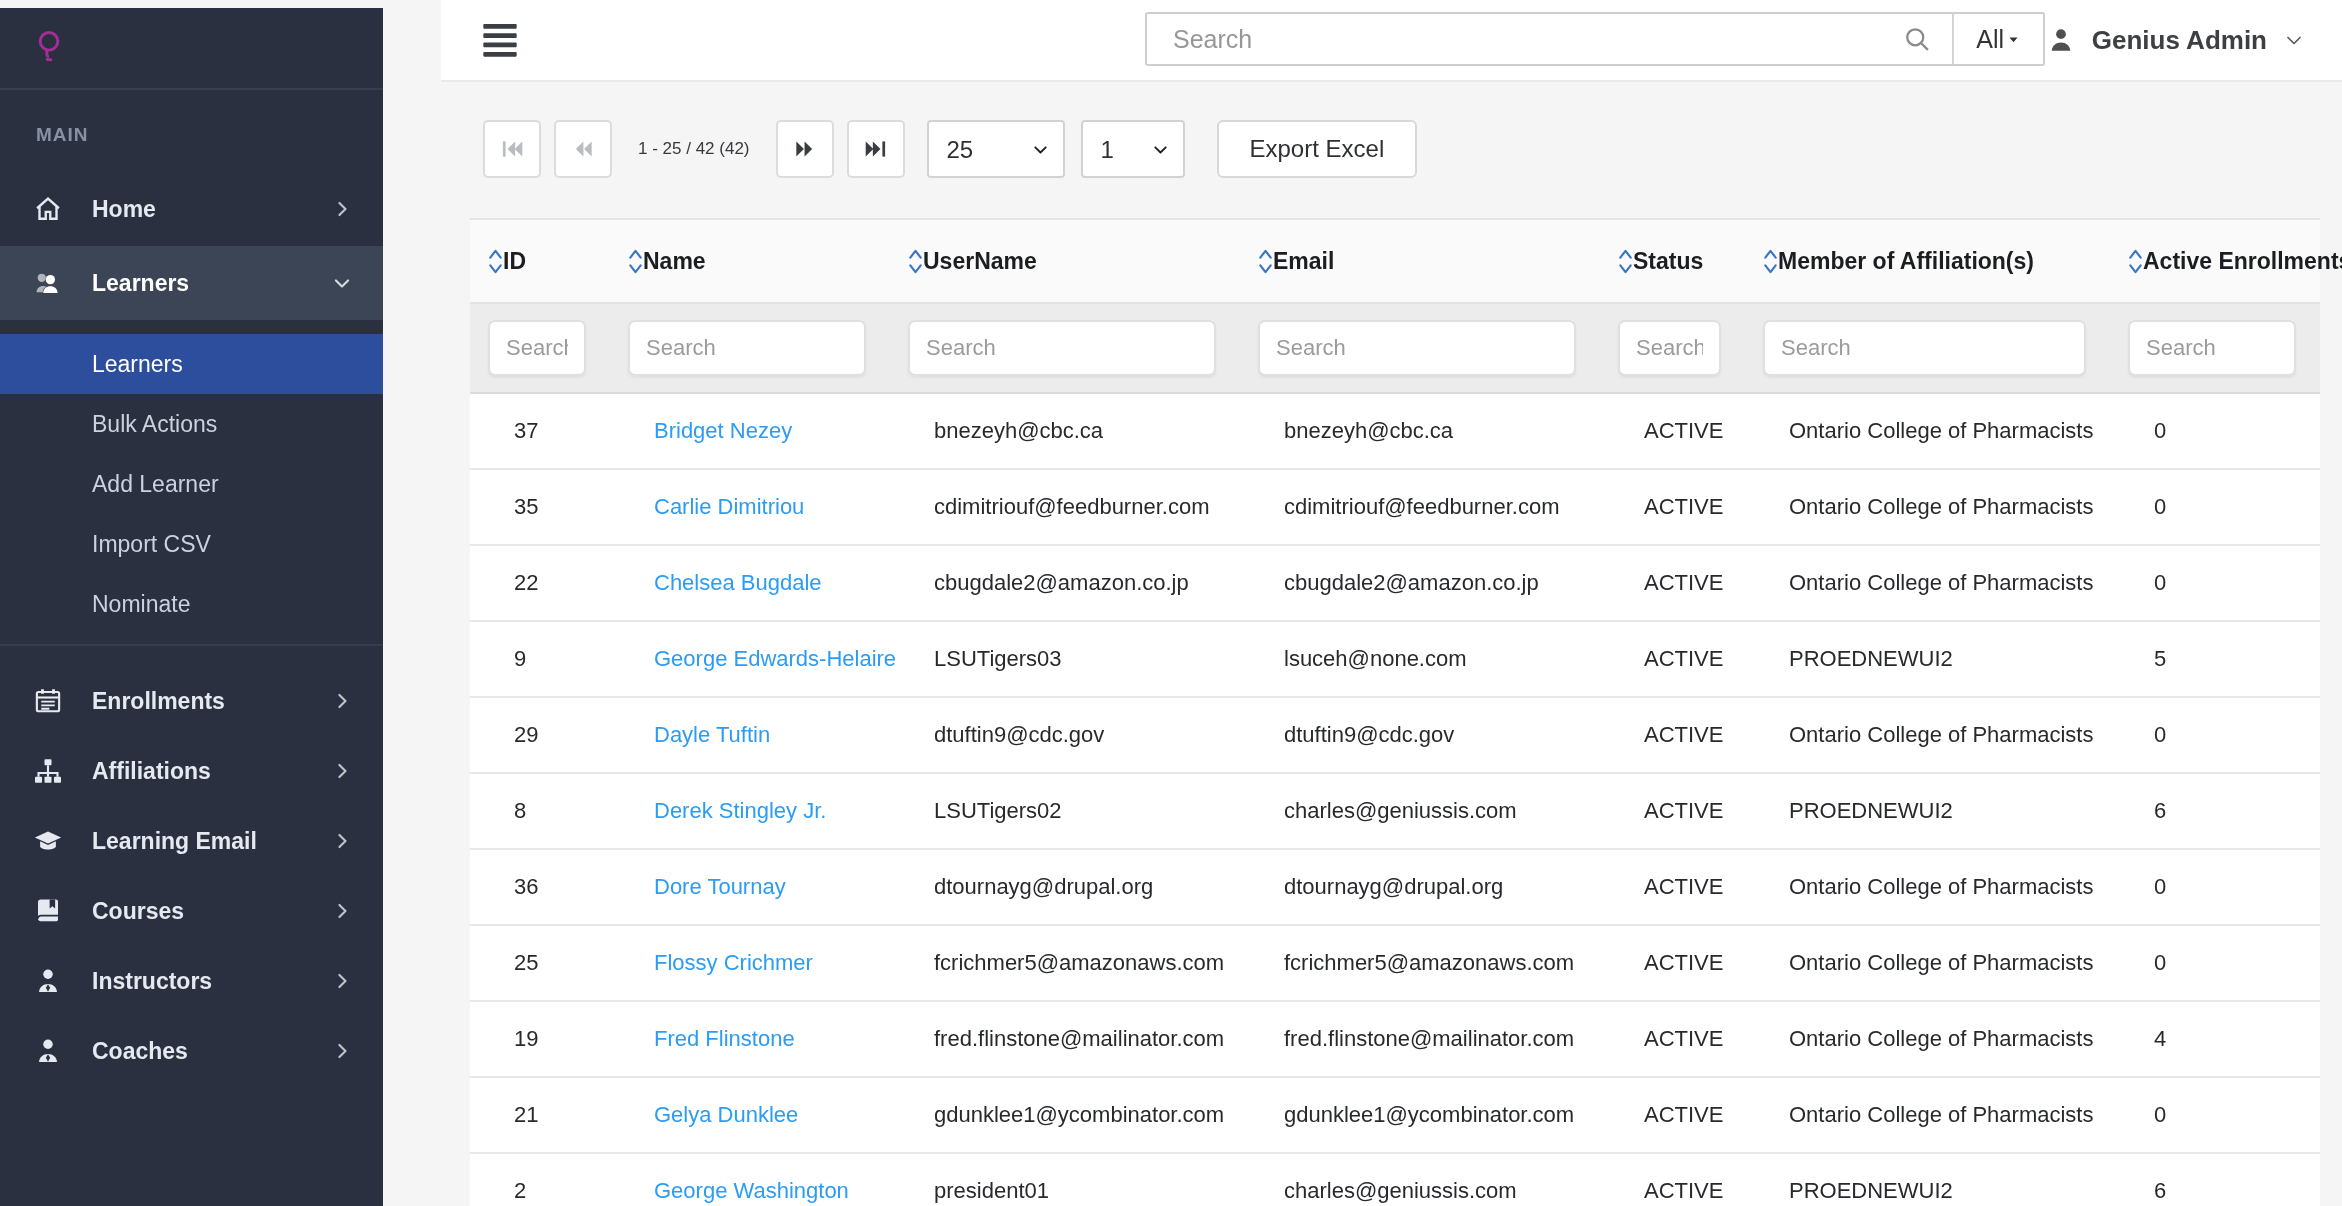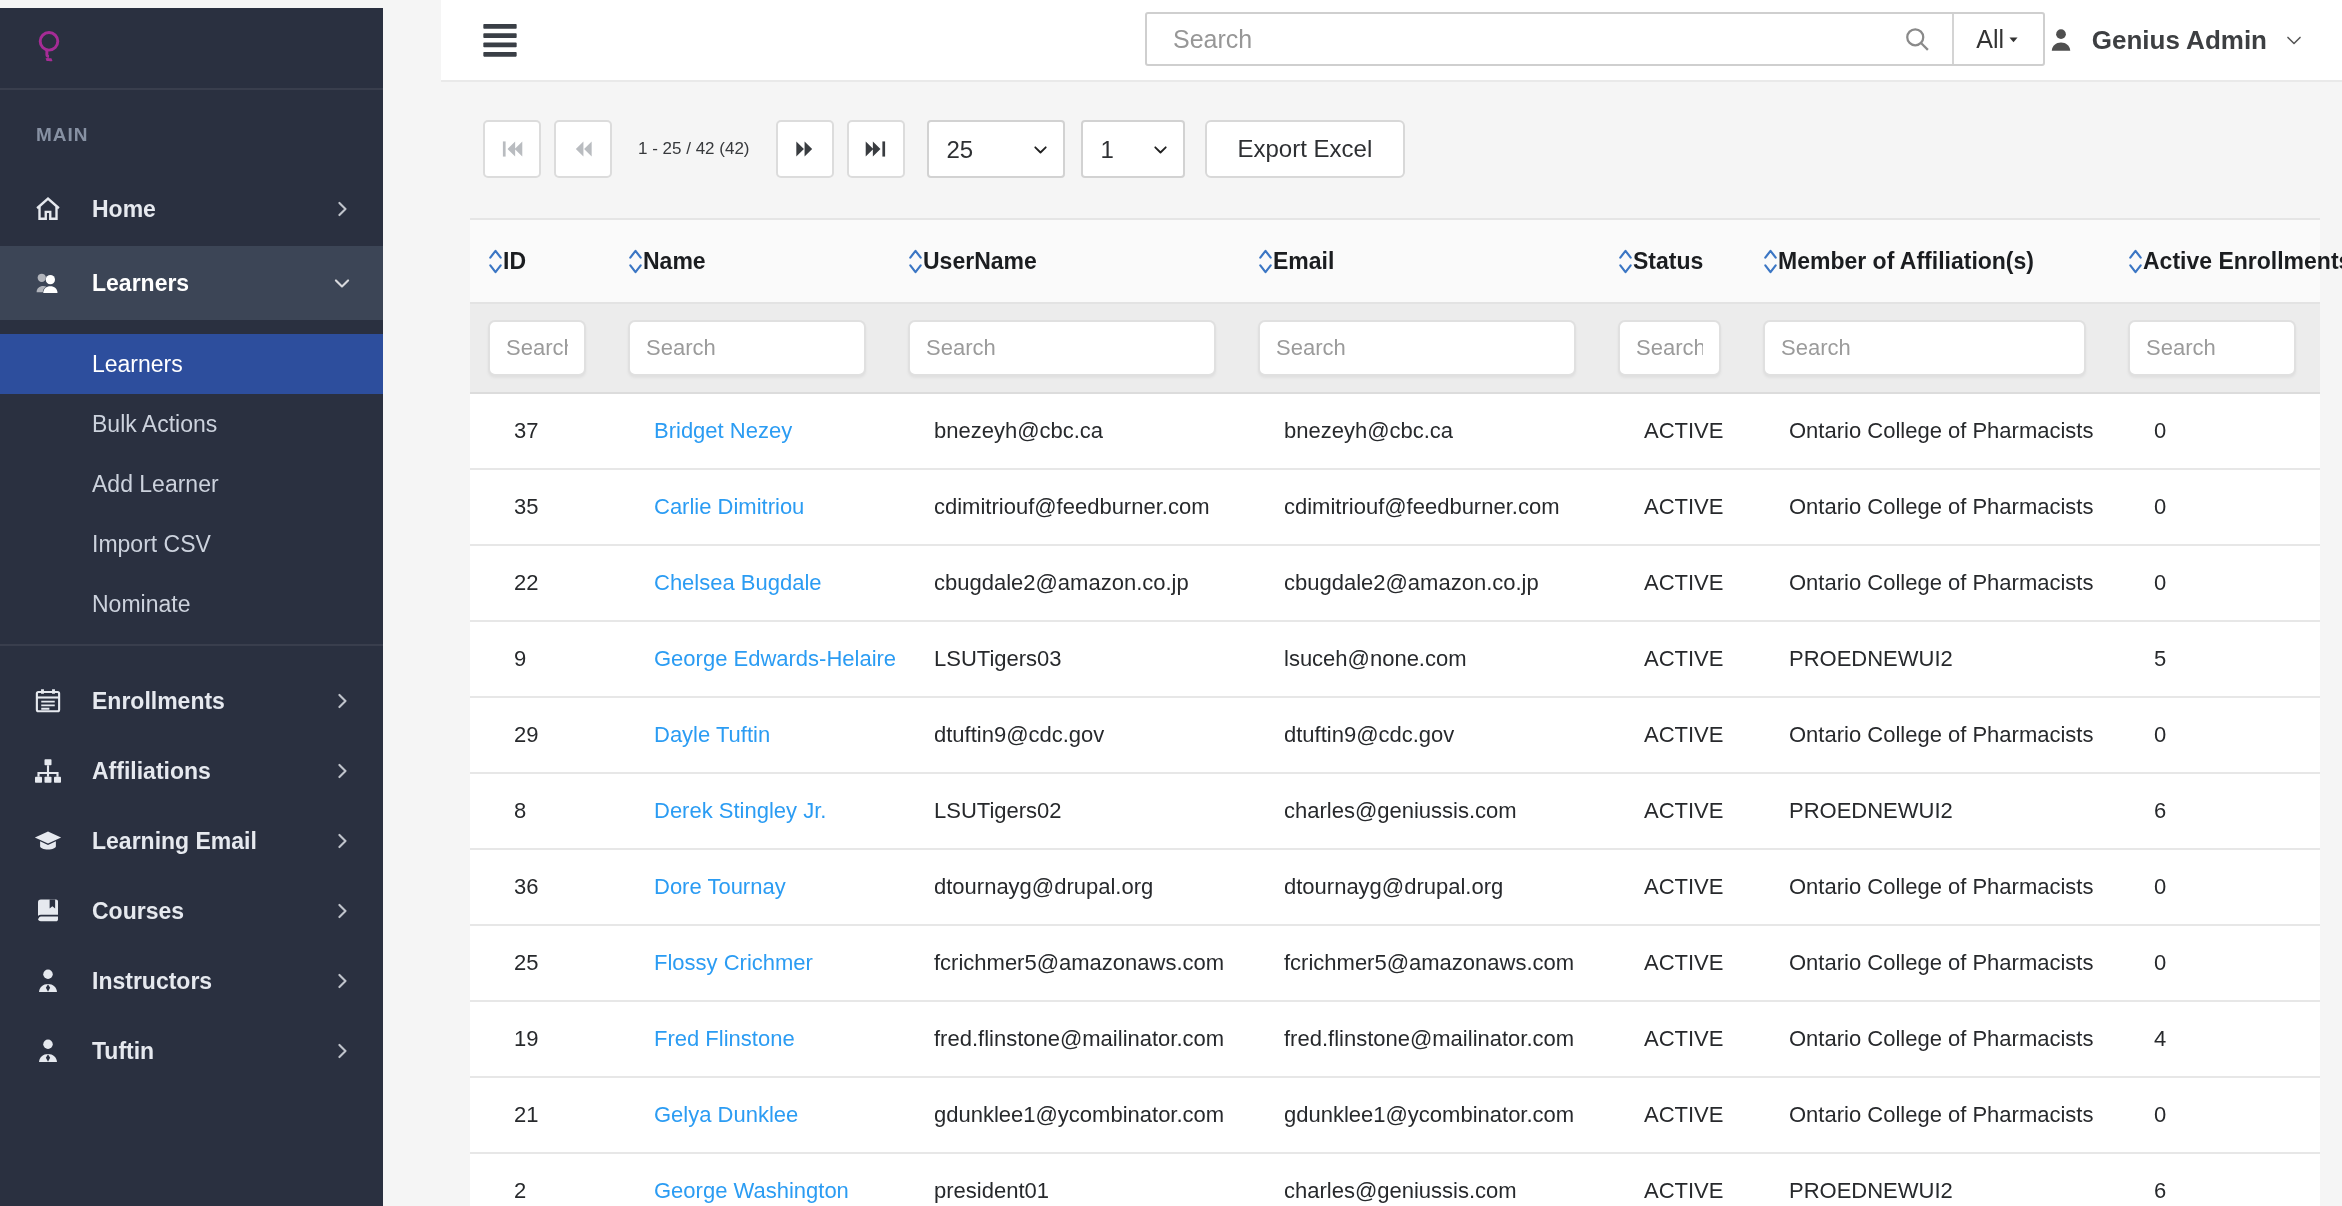--- a/index.html
+++ b/index.html
@@ -55,21 +55,21 @@
   .pg-btn.disabled{color:#b9bcc0;cursor:default}
   .pg-btn.enabled{color:#393c40;cursor:pointer}
   .mr13{margin-right:13px}
   .range-text{font-size:17px;color:#37393c;margin:0 26px;white-space:nowrap}
   .select-wrap{position:relative;height:58px;background:#fff;border:2px solid #d2d2d2;border-radius:4px;box-sizing:border-box;display:flex;align-items:center}
   .select-wrap select{appearance:none;-webkit-appearance:none;-moz-appearance:none;border:0;outline:0;background:transparent;font-size:24px;color:#2e3033;padding:0 48px 0 18px;height:100%;width:100%;font-family:inherit;cursor:pointer}
   .select-wrap .sel-caret{position:absolute;right:13px;pointer-events:none}
   .select-wrap .sel-caret svg{width:19px;height:19px;color:#1f1f1f}
   .w138{width:138px;margin-left:22px}
   .w104{width:104px;margin-left:16px}
-  .export-btn{height:58px;margin-left:20px;background:#fff;border:2px solid #d8d8d8;border-radius:6px;font-size:24px;color:#2e3033;padding:0 31px;font-family:inherit;cursor:pointer}
+  .export-btn{height:58px;margin-left:32px;background:#fff;border:2px solid #d8d8d8;border-radius:6px;font-size:24px;color:#2e3033;padding:0 31px;font-family:inherit;cursor:pointer}
 
   
   .table-wrap{width:1850px}
   table{width:1850px;table-layout:fixed;border-collapse:collapse;background:#fff}
   thead tr.hrow th{height:82px;background:#fafafa;border-top:2px solid #e5e5e5;text-align:left;padding:0 0 0 18px;font-size:23px;font-weight:700;color:#1b1d20;white-space:nowrap;overflow:visible;cursor:pointer}
   .th-inner{display:flex;align-items:center;gap:0}
   .th-inner .sort svg{width:15px;height:27px;color:var(--sort);flex:0 0 auto}
   thead tr.frow th{height:88px;background:#ececec;border-top:2px solid #e3e3e3;border-bottom:2px solid #dcdcdc;padding:0 24px 0 18px;text-align:left}
   .filter-input{width:100%;height:56px;box-sizing:border-box;border:2px solid #e0e0e0;border-radius:7px;padding:0 16px;font-size:22px;color:#333;outline:0;font-family:inherit;background:#fff;box-shadow:0 2px 3px rgba(0,0,0,.05)}
   .filter-input::placeholder{color:#9b9b9b}
@@ -209,21 +209,21 @@
         </span>
       </div>
       <div class="side-item g2">
         <span class="icon mi">
           <svg viewBox="0 0 24 24" fill="currentColor">
             <circle cx="12" cy="6.6" r="3.8"></circle>
             <path d="M4.8 20.7c.3-3.8 3.3-6.3 7.2-6.3s6.9 2.5 7.2 6.3z"></path>
             <path d="m12 14.6-1.7 2.7 1.7 3.2 1.7-3.2z" fill="#2a3040"></path>
           </svg>
         </span>
-        <span class="lbl">Tuftin</span>
+        <span class="lbl">Coaches</span>
         <span class="icon chev">
           <svg viewBox="0 0 24 24" fill="none" stroke="currentColor" stroke-width="2.3" stroke-linecap="round" stroke-linejoin="round">
             <path d="m9.2 5.4 6.6 6.6-6.6 6.6"></path>
           </svg>
         </span>
       </div>
     </nav>
 </aside>
 
 <header class="topbar">

